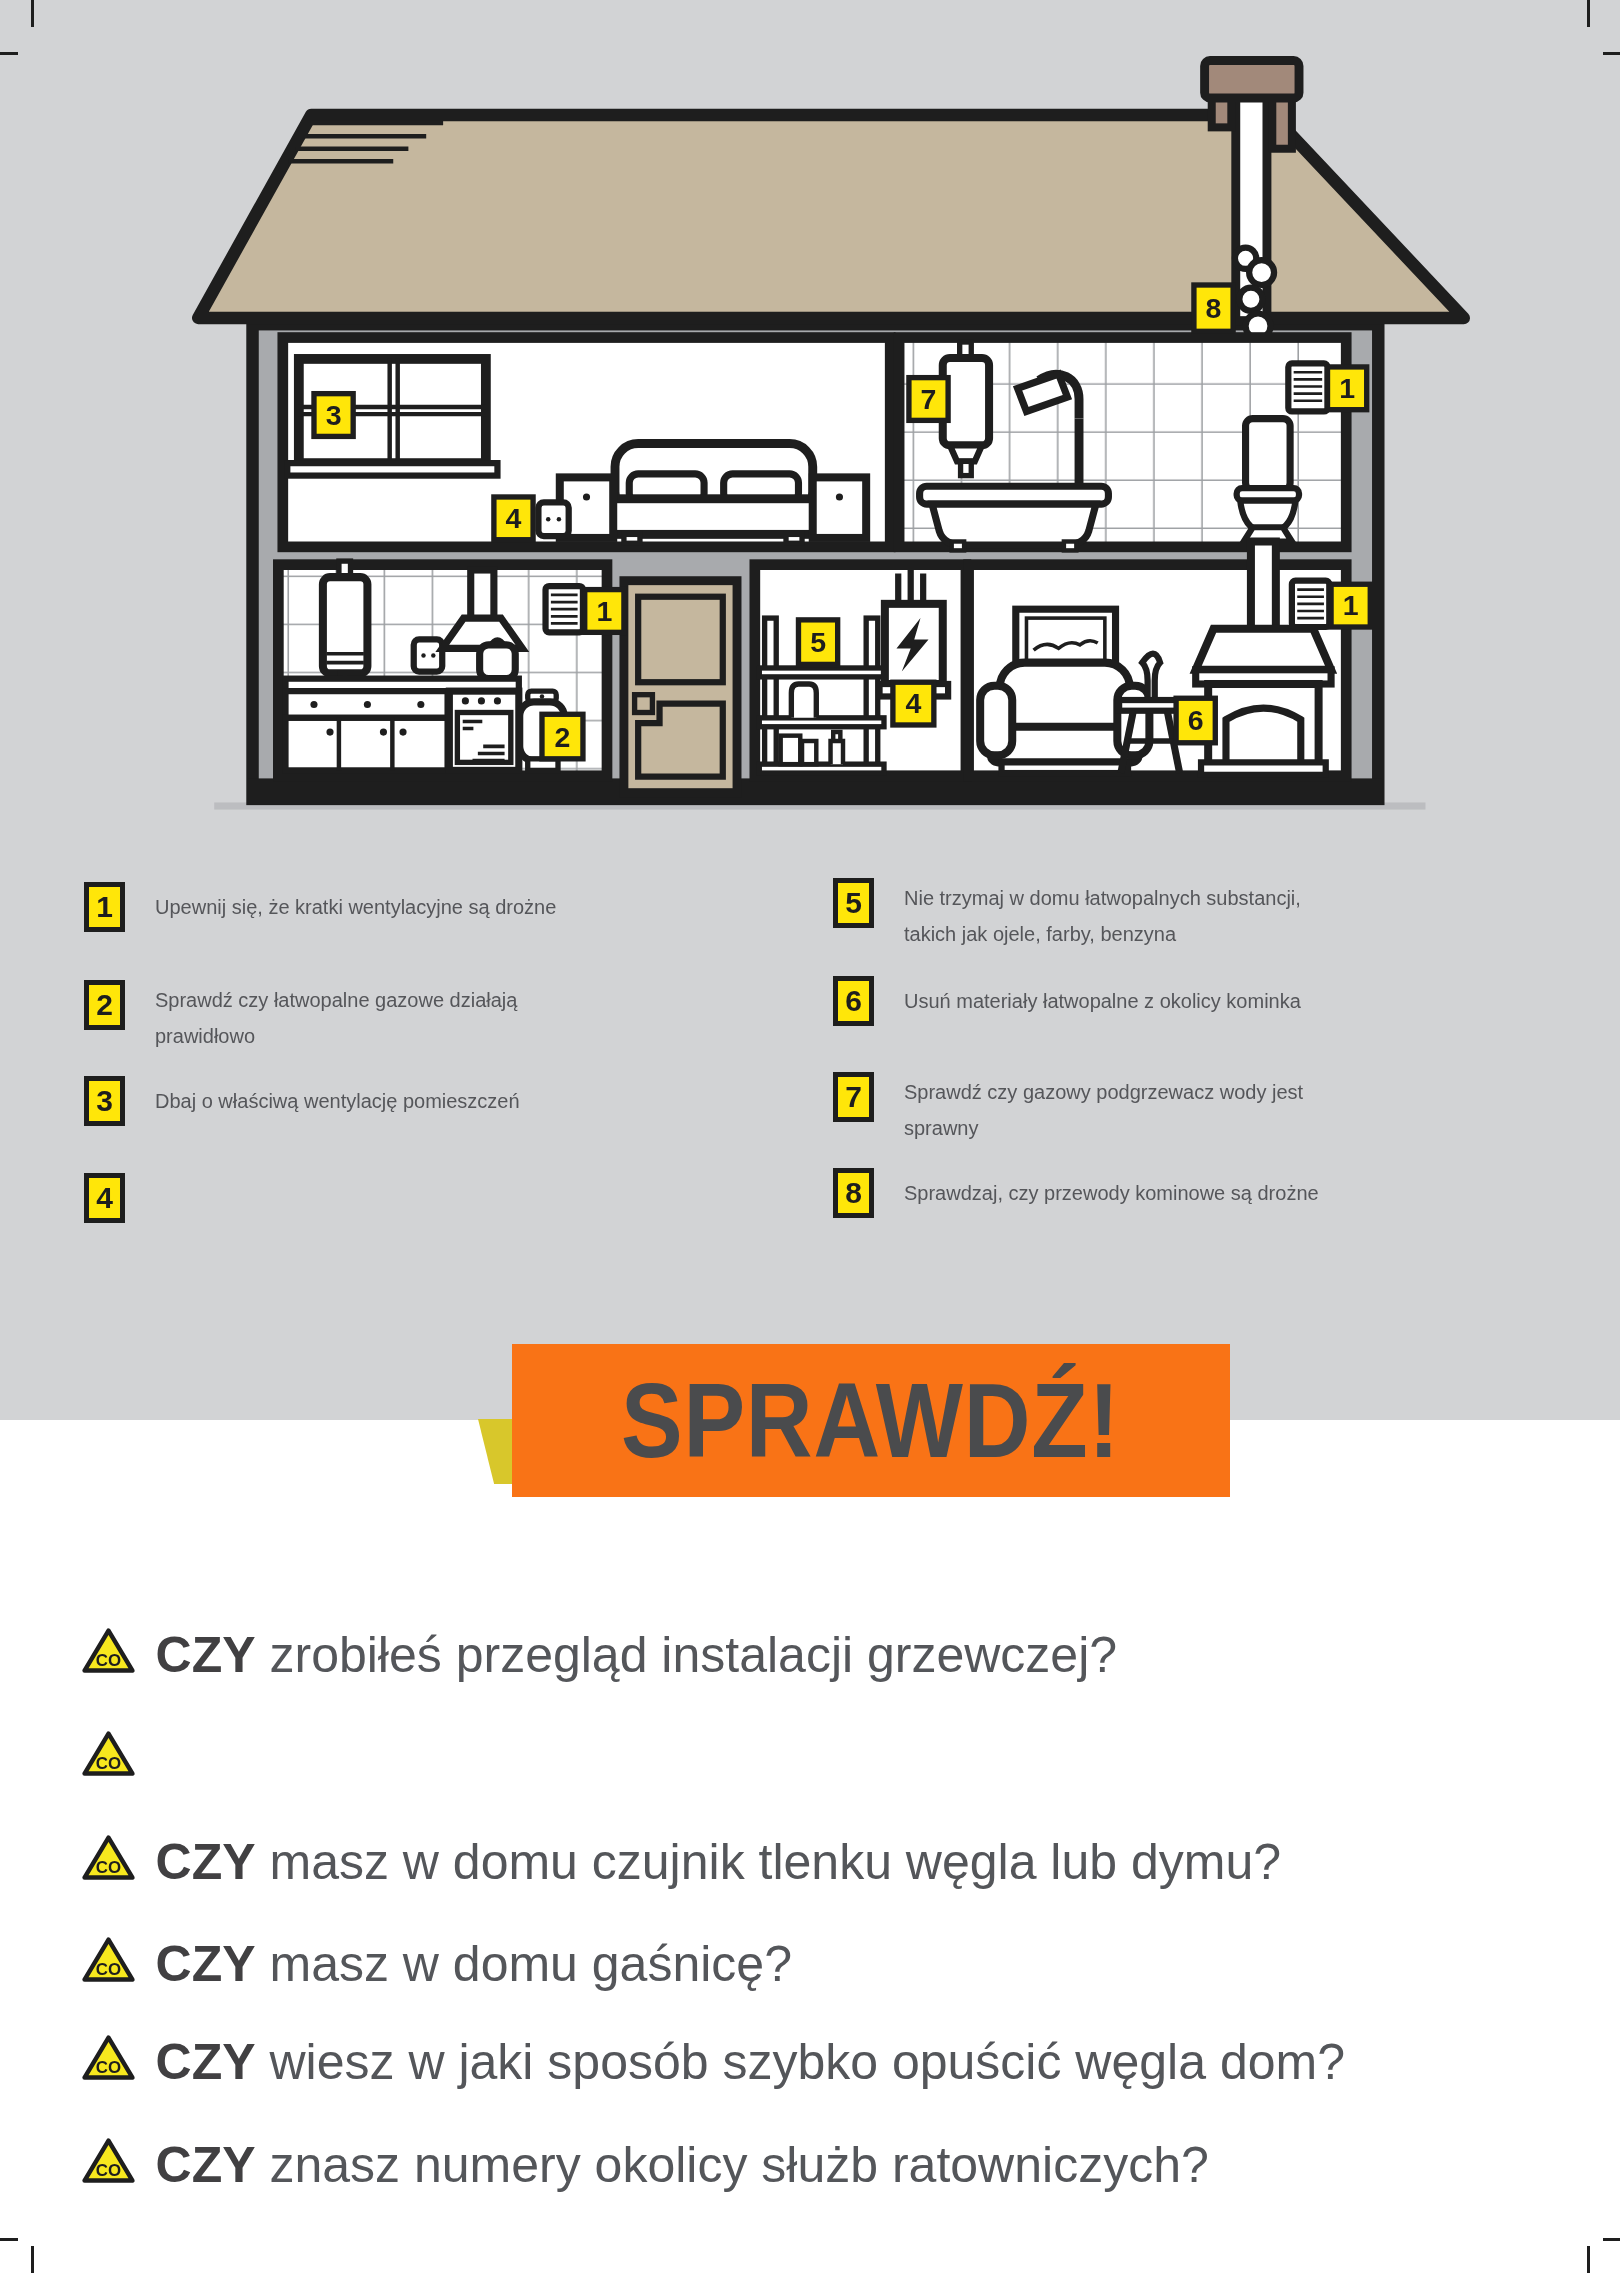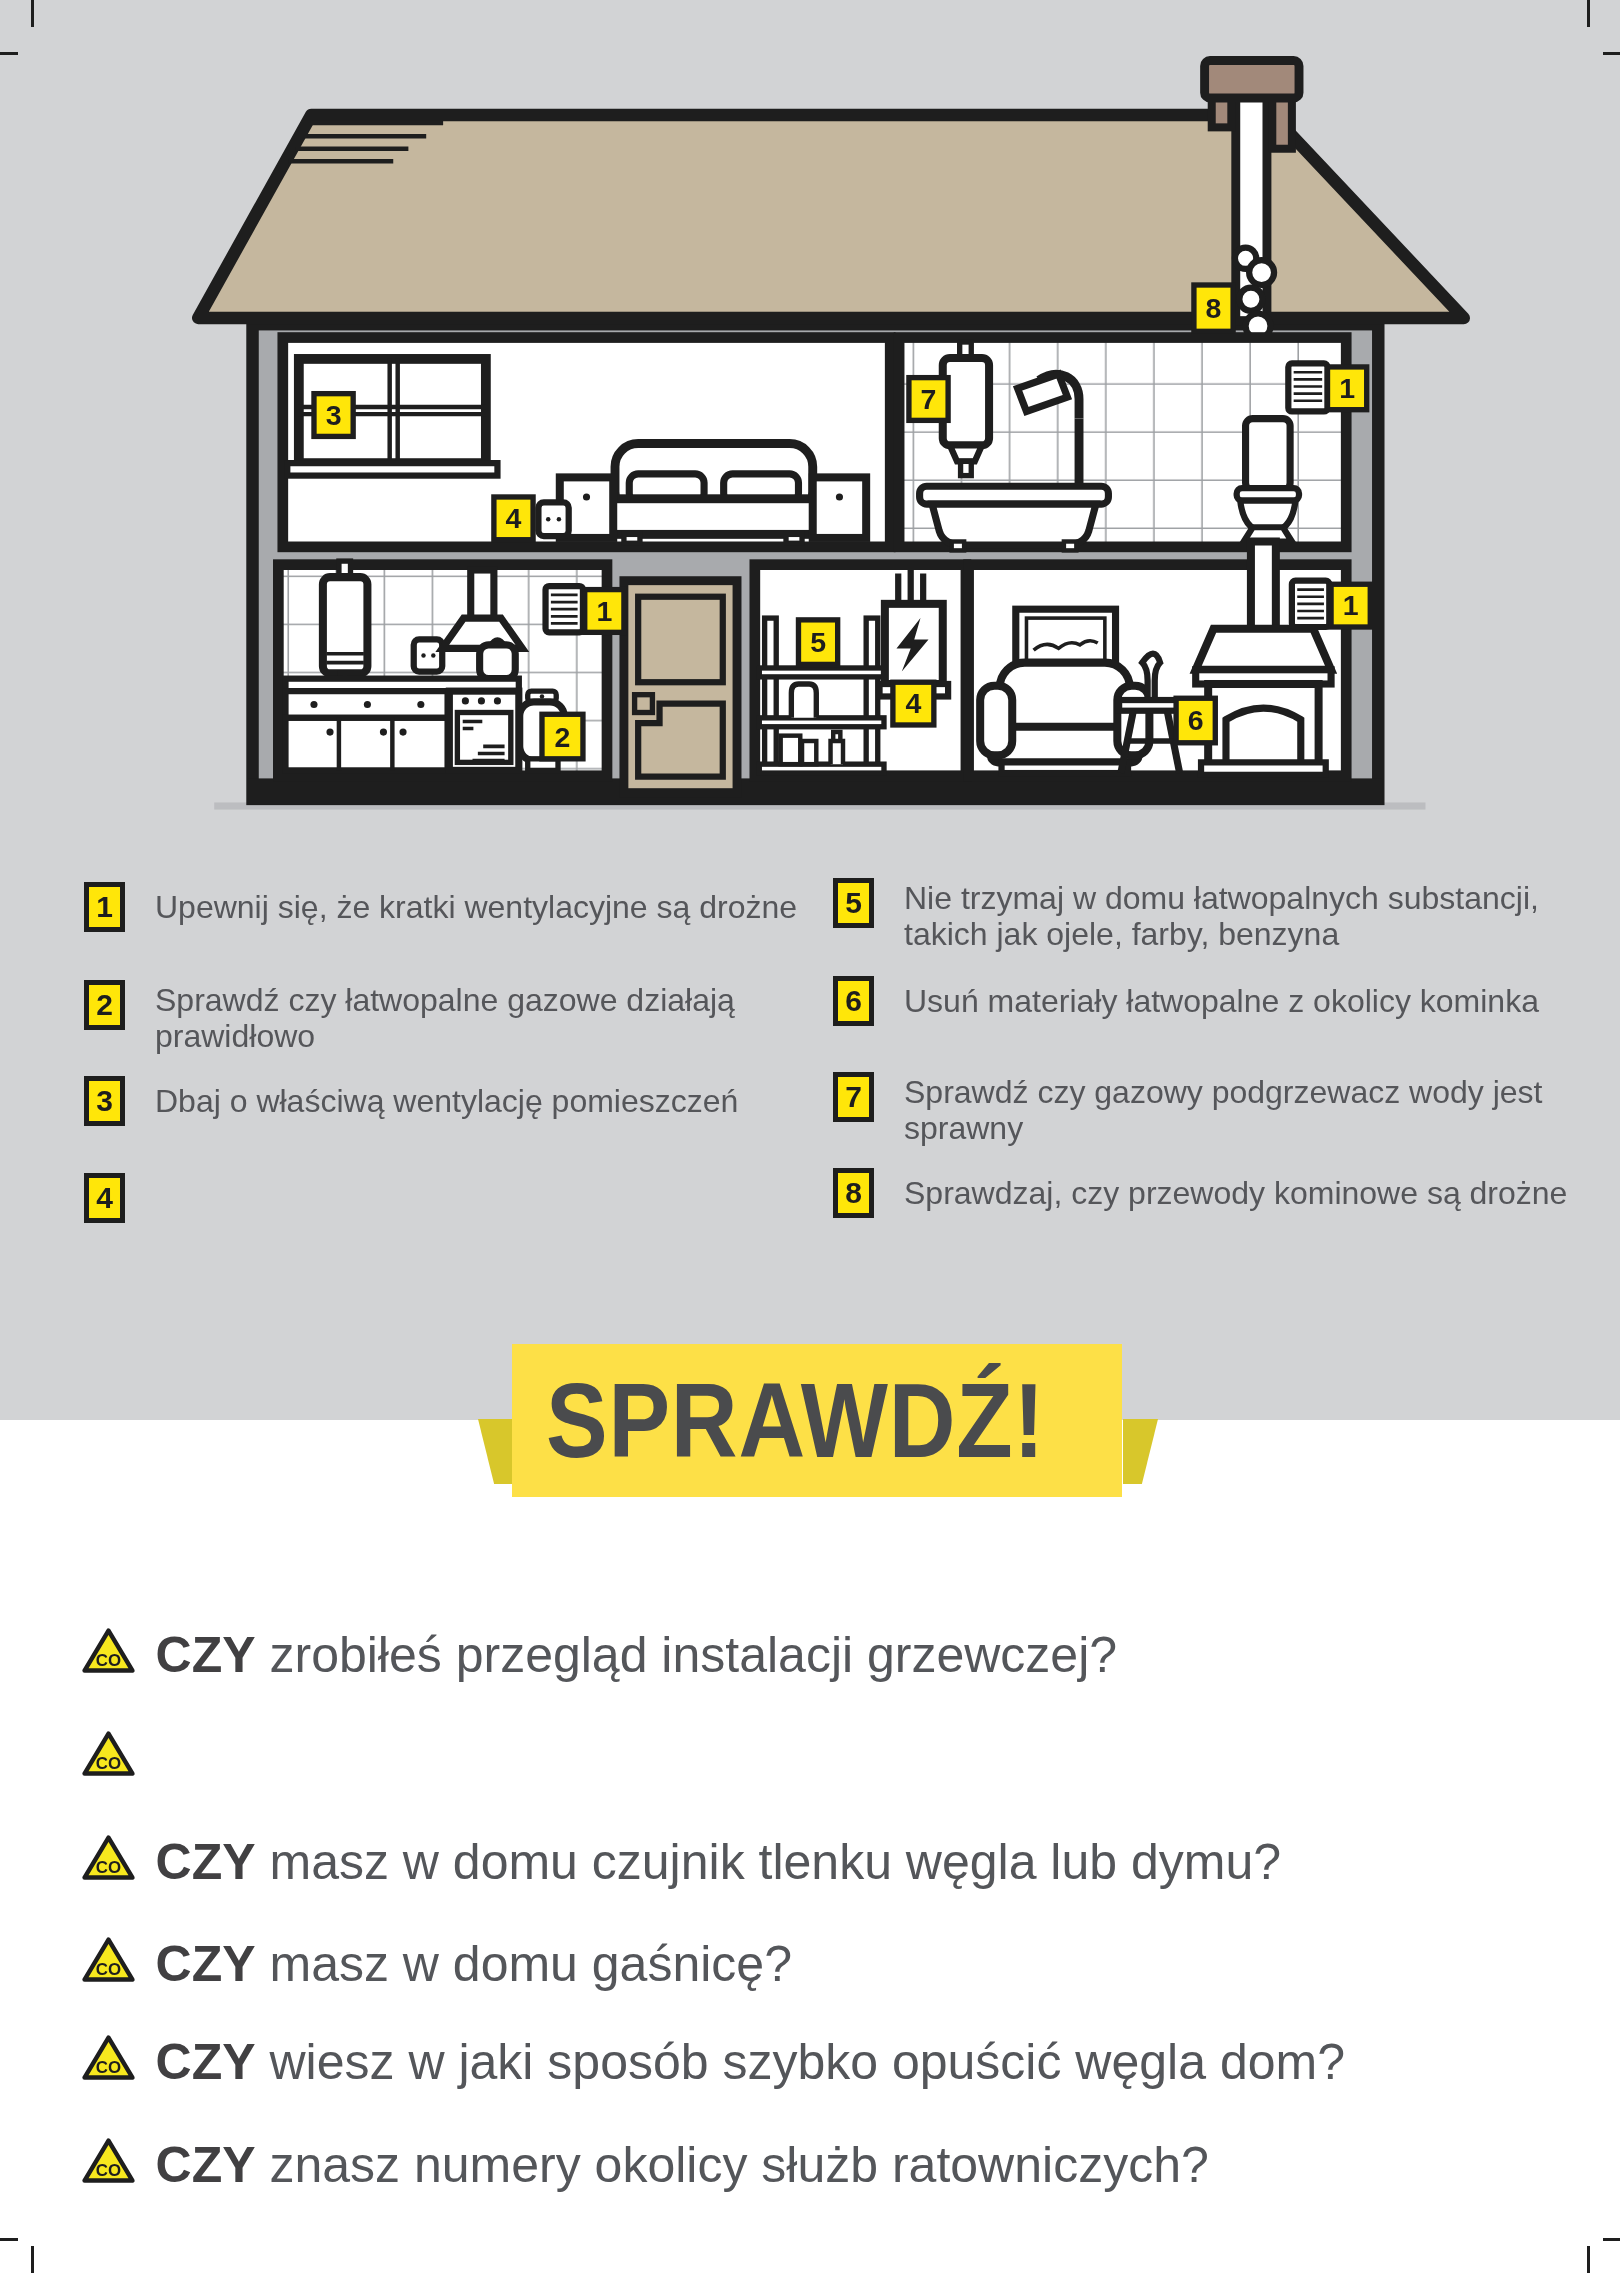--- a/index.html
+++ b/index.html
@@ -14,28 +14,28 @@
   
   .house-svg{position:absolute;left:0;top:0;width:1621px;height:855px;}
 
   svg text.badge-num{font:700 32px "Liberation Sans",sans-serif;fill:#1E1E1E;}
 
   
   .tip-row{position:absolute;display:flex;align-items:flex-start;}
   .tip-badge{width:41px;height:50px;background:#FFE609;border:5.3px solid #1E1E1E;
              display:flex;align-items:center;justify-content:center;
              font-weight:700;font-size:30px;color:#1E1E1E;box-sizing:border-box;flex:none;}
-  .tip-text{margin-left:30px;font-size:32px;line-height:36px;color:#55565A;
+  .tip-text{margin-left:30px;font-size:20px;line-height:36px;color:#55565A;
             white-space:pre-line;padding-top:1.8px;}
   .tip-row.single .tip-text{padding-top:7.1px;}
 
   
   .banner-wing{position:absolute;background:#D8C72B;}
-  .banner{position:absolute;left:512px;top:1344px;width:610px;height:153px;background:#fde047;
-          display:flex;align-items:center;}
+  .banner{position:absolute;left:512px;top:1344px;width:718px;height:153px;background:#f97316;
+          display:flex;align-items:center;justify-content:center;}
   .banner-label{font-weight:700;font-size:105px;letter-spacing:0.9px;color:#4A4B4D;
                 transform:scaleX(0.88);white-space:nowrap;}
 
   
   .check-row{position:absolute;left:81px;display:flex;align-items:flex-start;height:53px;margin-top:48px;}
   .co-icon{width:55px;height:50px;flex:none;}
   .check-text{margin-left:19.6px;font-size:50px;color:#54565A;white-space:nowrap;}
   .check-text .czy{font-weight:700;color:#414042;}
 </style>
 </head>

